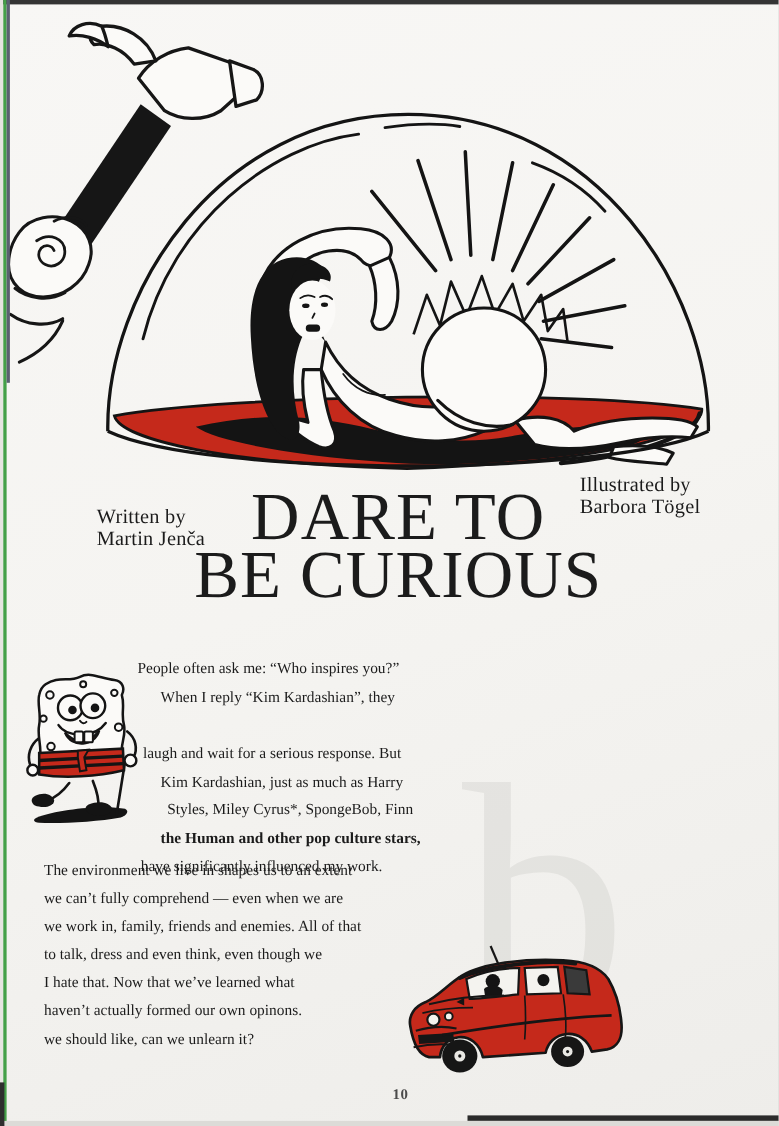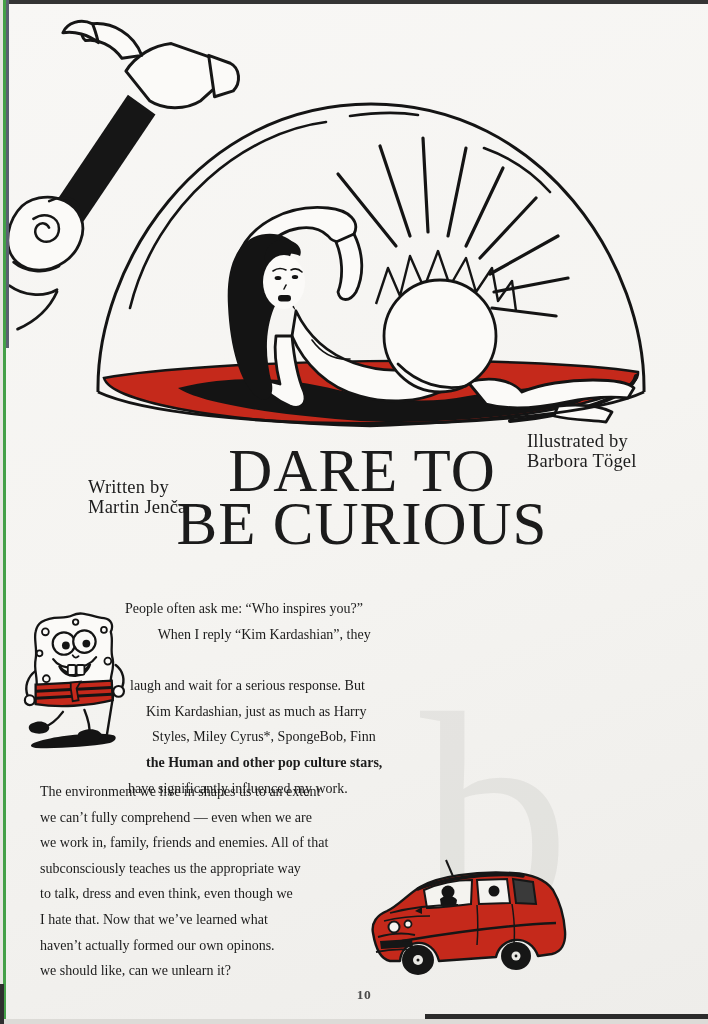--- a/index.html
+++ b/index.html
@@ -17,35 +17,35 @@
   .edge-bottom-light{position:absolute;left:0;top:1019px;width:708px;height:5px;background:#dcdbd7;z-index:9;}
   .corner-bl{position:absolute;left:0;top:984px;width:4px;height:40px;background:#2e2e2e;z-index:9;}
 
   .illo{position:absolute;z-index:2;}
   .illo-hammer{left:-4px;top:14px;}
   .illo-dome{left:88px;top:96px;}
   .illo-sponge{left:20px;top:610px;z-index:3;}
   .illo-car{left:360px;top:857px;z-index:3;}
 
   .byline{position:absolute;font-size:18.5px;line-height:20px;letter-spacing:.2px;z-index:3;}
-  .byline-left{left:88px;top:477px;}
+  .byline-left{left:88px;top:460px;}
   .byline-right{left:527px;top:431px;}
 
   .title{
     position:absolute;left:0;top:444px;width:708px;text-align:center;
     font-size:61px;line-height:53px;letter-spacing:1px;z-index:3;
     margin-left:0;transform:translateX(8px);
   }
   .title .t-line{white-space:nowrap;}
 
   .para{position:absolute;font-size:14px;line-height:25.6px;z-index:4;}
   .para .tline{white-space:nowrap;}
   .para1{left:118px;top:596px;}
   .para1 .tline:nth-child(1){margin-left:7px;}
-  .para1 .tline:nth-child(2){margin-left:28px;text-align:center;}
+  .para1 .tline:nth-child(2){margin-left:28px;}
   .para1 .tline:nth-child(3){margin-left:12px;margin-top:26px;}
   .para1 .tline:nth-child(4){margin-left:28px;}
   .para1 .tline:nth-child(5){margin-left:34px;}
   .para1 .tline:nth-child(6){margin-left:28px;font-weight:bold;}
   .para1 .tline:nth-child(7){margin-left:10px;}
   .para2{left:40px;top:779px;}
 
   .watermark{
     position:absolute;left:420px;top:688px;z-index:1;
     font-size:300px;line-height:260px;color:rgba(140,140,128,0.13);
@@ -203,21 +203,20 @@
       <div class="tline">Kim Kardashian, just as much as Harry</div>
       <div class="tline">Styles, Miley Cyrus*, SpongeBob, Finn</div>
       <div class="tline">the Human and other pop culture stars,</div>
       <div class="tline">have significantly influenced my work.</div>
     </div>
 
   <div class="para para2">
       <div class="tline">The environment we live in shapes us to an extent</div>
       <div class="tline">we can’t fully comprehend — even when we are</div>
       <div class="tline">we work in, family, friends and enemies. All of that</div>
-      <div class="tline">subconsciously teaches us the appropriate way</div>
       <div class="tline">to talk, dress and even think, even though we</div>
       <div class="tline">I hate that. Now that we’ve learned what</div>
       <div class="tline">haven’t actually formed our own opinons.</div>
       <div class="tline">we should like, can we unlearn it?</div>
     </div>
 
   <svg class="illo illo-car" width="232" height="122" viewBox="0 0 232 122">
     <path d="M86,3 L95,24" stroke="#161616" stroke-width="2"></path>
     <path d="M13,76 C11,66 17,58 27,54 C38,49 47,38 60,30 C78,19 116,14 152,16 C172,17 186,23 193,33 C200,45 204,60 205,74 C206,87 201,95 192,97 L178,99 C174,88 165,82 155,83 C145,84 138,91 136,100 L79,104 C76,92 67,85 57,86 C47,87 41,94 40,104 L30,104 C19,102 15,88 13,76 Z" fill="#c5291b" stroke="#161616" stroke-width="2.4" stroke-linejoin="round"></path>
     <path d="M58,32 C85,20 140,15 163,19" fill="none" stroke="#161616" stroke-width="3.5" stroke-linecap="round"></path>

